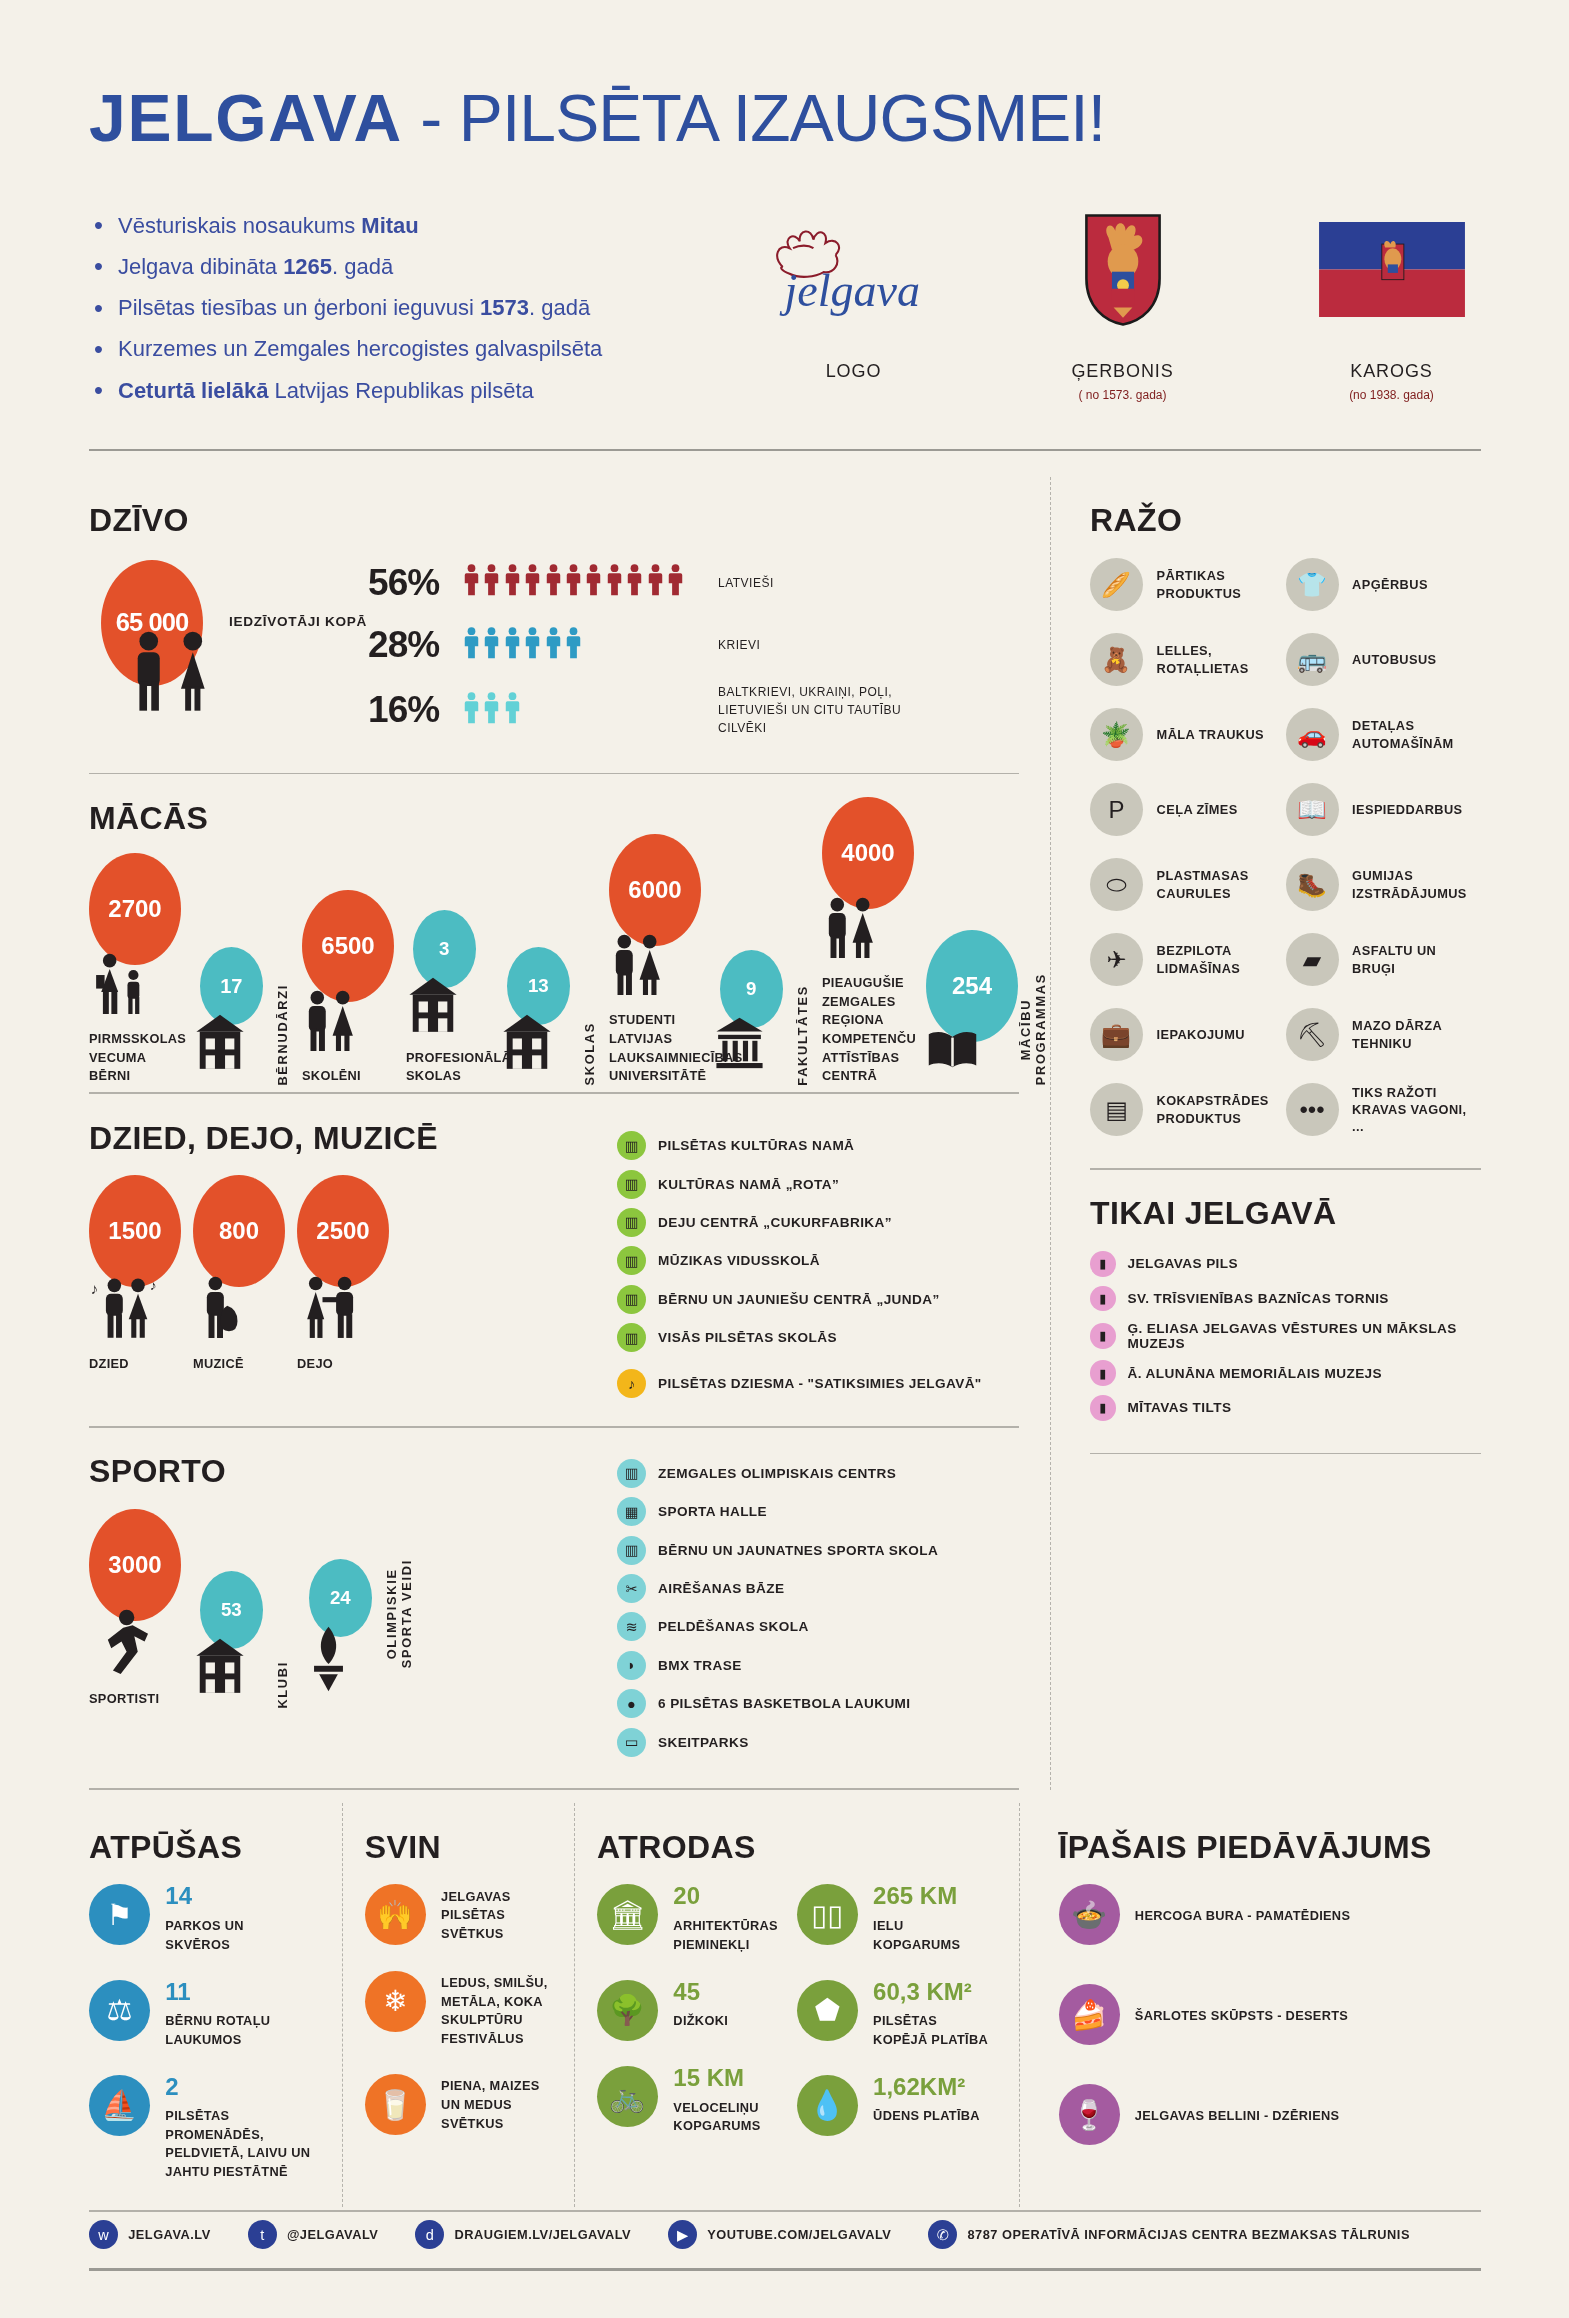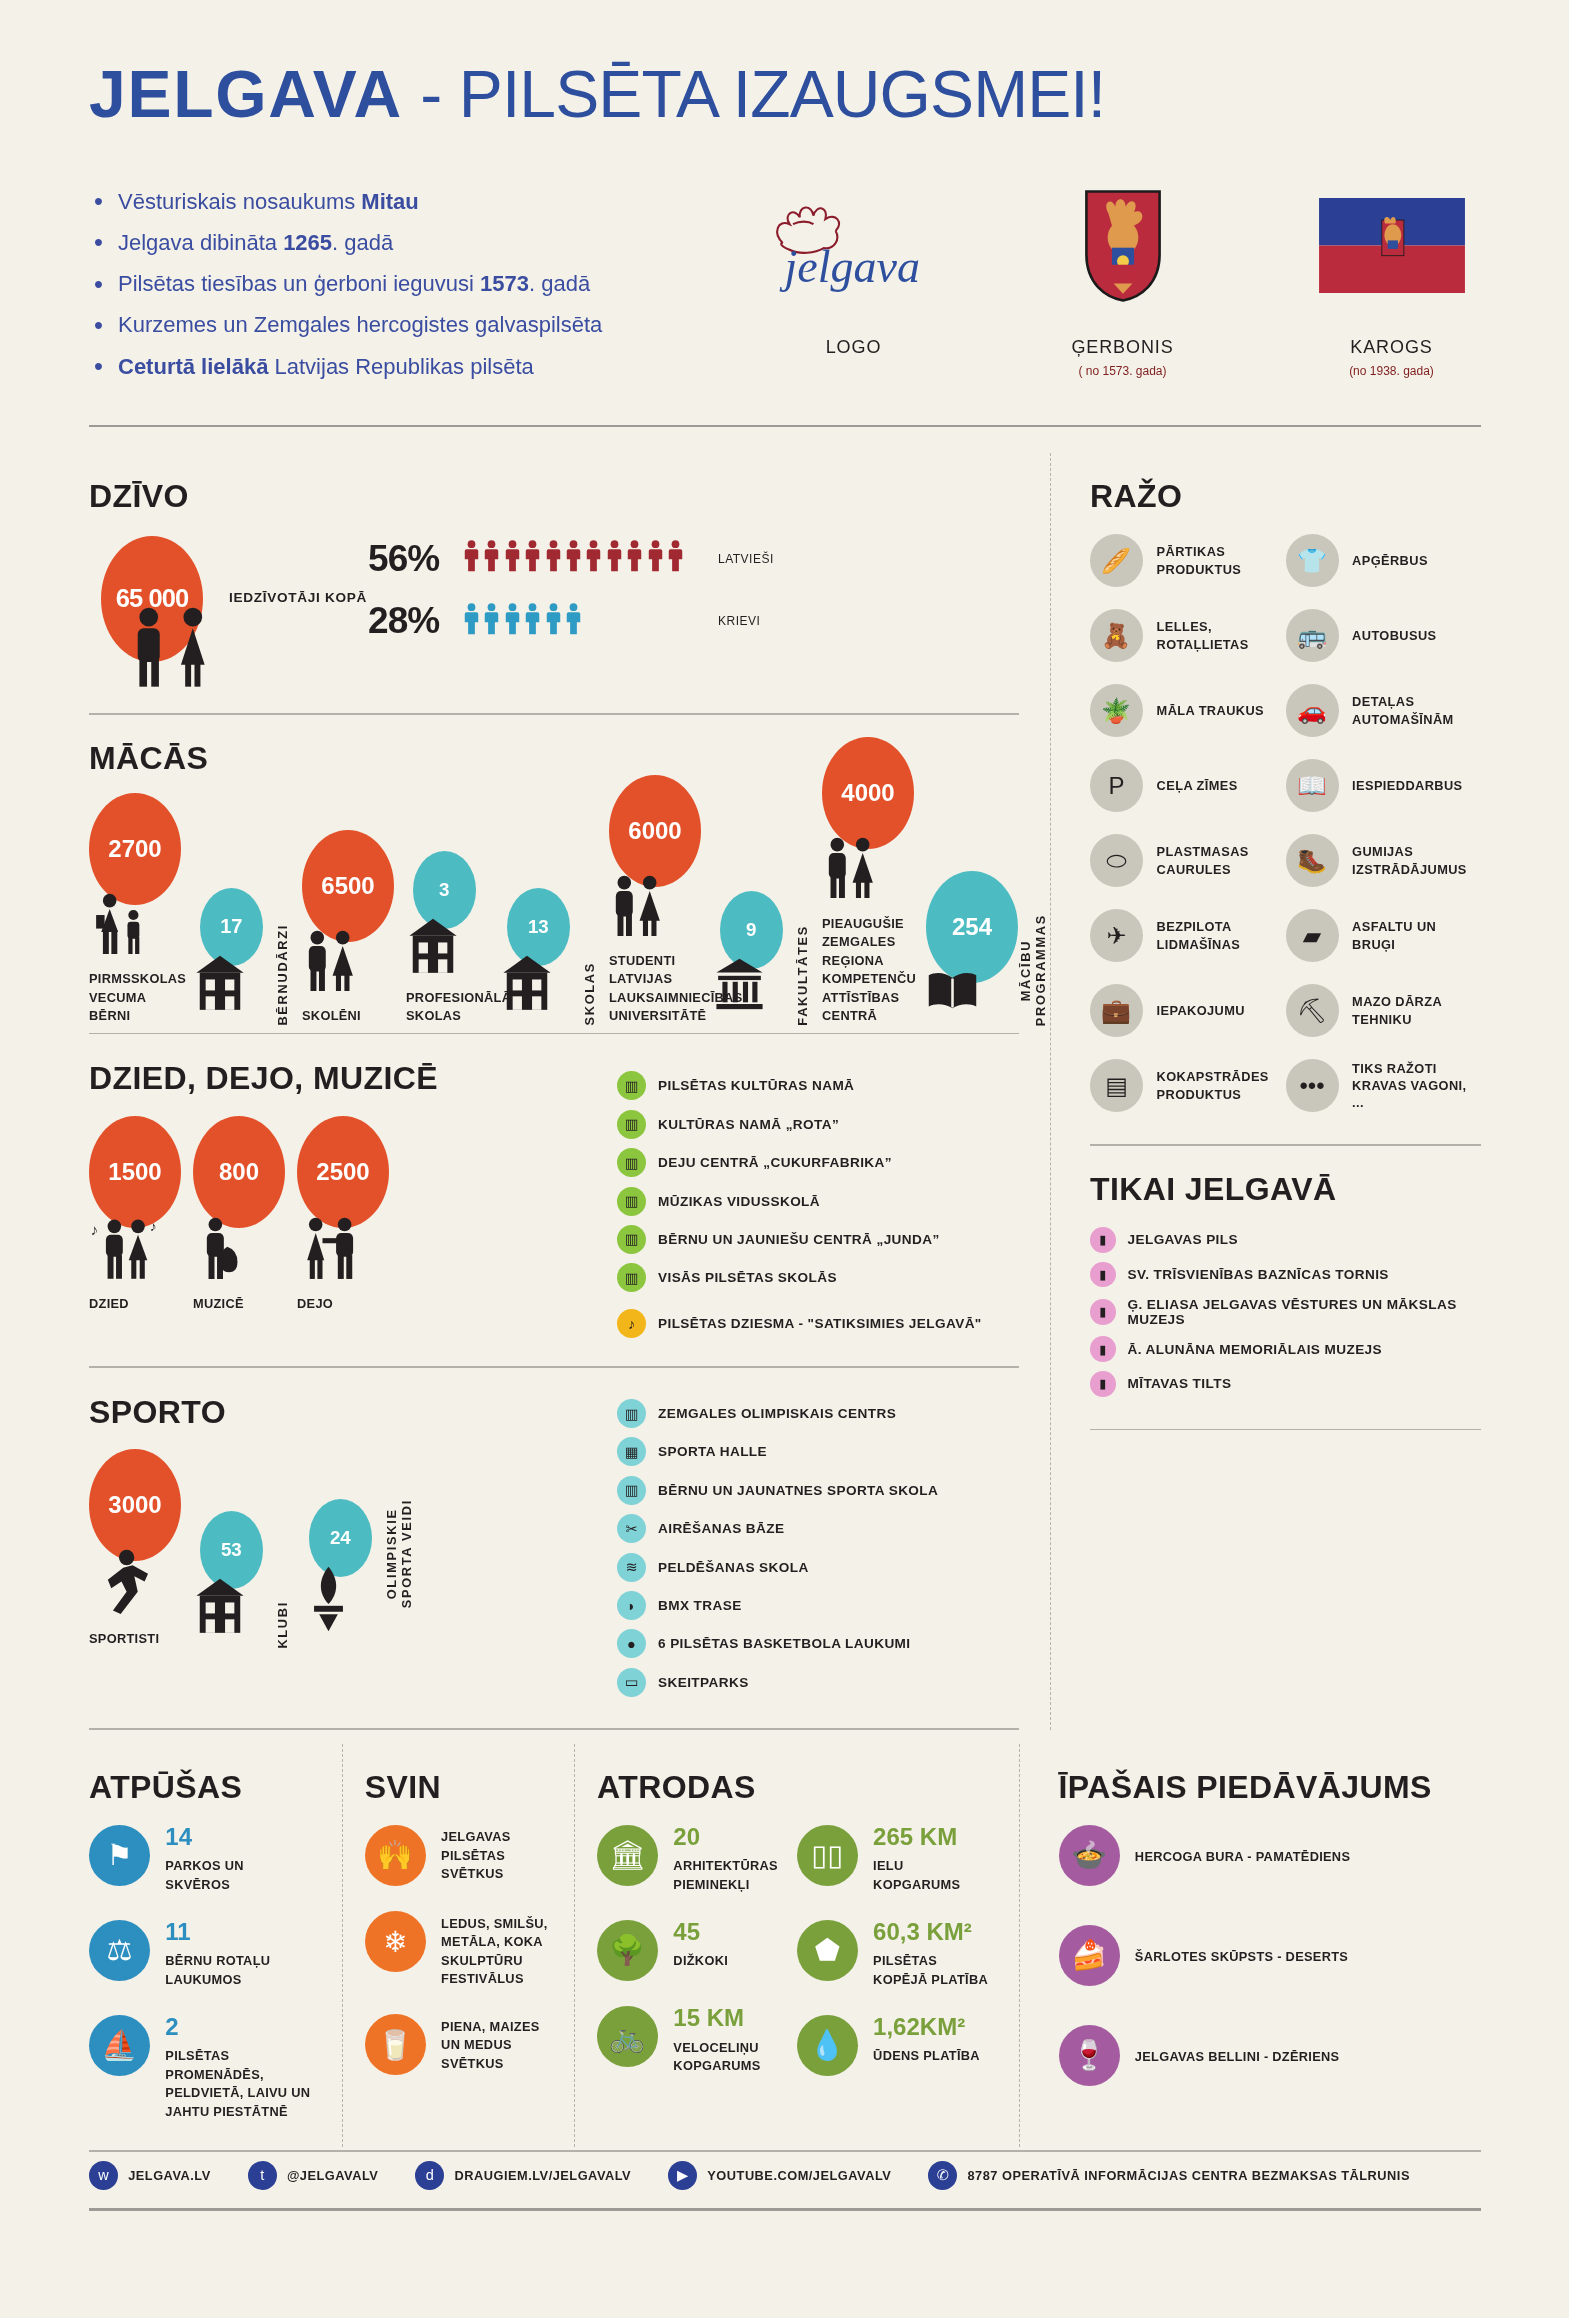--- a/index.html
+++ b/index.html
@@ -7,21 +7,21 @@
     width:1570px; height:2319px;
     background:#f4f1e9;
     font-family:"Liberation Sans", sans-serif;
     color:#231f20;
     position:relative;
     overflow:hidden;
   }
   .page { position:relative; width:1570px; height:2319px; padding:0 89px; }
 
   
-  .title { padding-top:56px; font-size:66px; letter-spacing:-0.9px; color:#2e4f9e; white-space:nowrap; }
+  .title { padding-top:80px; font-size:66px; letter-spacing:-0.9px; color:#2e4f9e; white-space:nowrap; }
   .title .bold { font-weight:bold; font-stretch:condensed; letter-spacing:1.7px; }
   .title .light { font-weight:normal; }
 
   .header-row { display:flex; margin-top:51px; }
   .bullets { width:749px; padding-top:6.8px; }
   .bullets li { list-style:none; position:relative; padding-left:29px; margin-bottom:17px;
                 font-size:22px; color:#3a4da0; line-height:1.1; }
   .bullets li::before { content:"\2022"; position:absolute; left:5.1px; top:-2.6px; font-size:25.5px; color:#3a4da0; }
   .bullets b { font-weight:bold; }
 
@@ -257,20 +257,34 @@
                   <circle cx="10" cy="5" r="4.6" fill="#2e9bc4"></circle>
                   <path d="M4 11 h12 a2 2 0 0 1 2 2 v10 h-4 v14 h-8 v-14 h-4 v-10 a2 2 0 0 1 2 -2z" fill="#2e9bc4"></path>
                 </svg><svg width="17" height="32" viewBox="0 0 20 38" style="display:inline-block;margin-right:3.4px">
                   <circle cx="10" cy="5" r="4.6" fill="#2e9bc4"></circle>
                   <path d="M4 11 h12 a2 2 0 0 1 2 2 v10 h-4 v14 h-8 v-14 h-4 v-10 a2 2 0 0 1 2 -2z" fill="#2e9bc4"></path>
                 </svg><svg width="17" height="32" viewBox="0 0 20 38" style="display:inline-block;margin-right:3.4px">
                   <circle cx="10" cy="5" r="4.6" fill="#2e9bc4"></circle>
                   <path d="M4 11 h12 a2 2 0 0 1 2 2 v10 h-4 v14 h-8 v-14 h-4 v-10 a2 2 0 0 1 2 -2z" fill="#2e9bc4"></path>
                 </svg></div>
    <div class="eth-lab">KRIEVI</div>
+ </div>
+ <div class="eth-row">
+   <div class="eth-pct">16%</div>
+   <div class="eth-icons"><svg width="17" height="32" viewBox="0 0 20 38" style="display:inline-block;margin-right:3.4px">
+                  <circle cx="10" cy="5" r="4.6" fill="#62d1d6"></circle>
+                  <path d="M4 11 h12 a2 2 0 0 1 2 2 v10 h-4 v14 h-8 v-14 h-4 v-10 a2 2 0 0 1 2 -2z" fill="#62d1d6"></path>
+                </svg><svg width="17" height="32" viewBox="0 0 20 38" style="display:inline-block;margin-right:3.4px">
+                  <circle cx="10" cy="5" r="4.6" fill="#62d1d6"></circle>
+                  <path d="M4 11 h12 a2 2 0 0 1 2 2 v10 h-4 v14 h-8 v-14 h-4 v-10 a2 2 0 0 1 2 -2z" fill="#62d1d6"></path>
+                </svg><svg width="17" height="32" viewBox="0 0 20 38" style="display:inline-block;margin-right:3.4px">
+                  <circle cx="10" cy="5" r="4.6" fill="#62d1d6"></circle>
+                  <path d="M4 11 h12 a2 2 0 0 1 2 2 v10 h-4 v14 h-8 v-14 h-4 v-10 a2 2 0 0 1 2 -2z" fill="#62d1d6"></path>
+                </svg></div>
+   <div class="eth-lab">BALTKRIEVI, UKRAIŅI, POĻI, LIETUVIEŠI UN CITU TAUTĪBU CILVĒKI</div>
  </div>
           </div>
       </div>
 
       <div class="hr-thin" style="margin:22px 0 0"></div>
 
       <h2 class="sec">MĀCĀS</h2>
       <div class="counters" style="height:230px" id="macas">
           <div style="display:flex;align-items:flex-end;margin-right:12px">
       <div class="cnt" style="width:92px">

